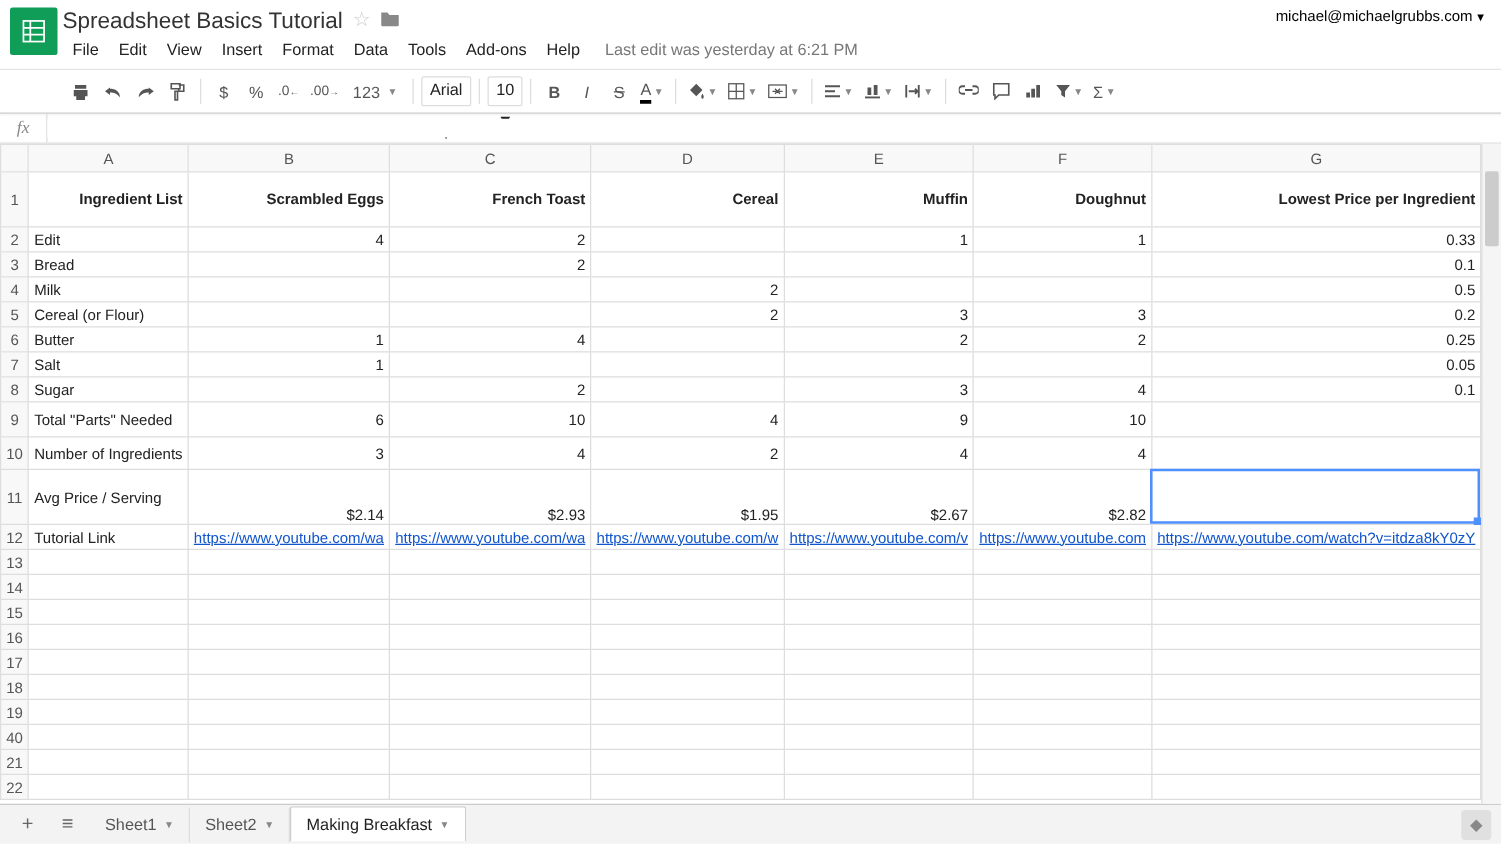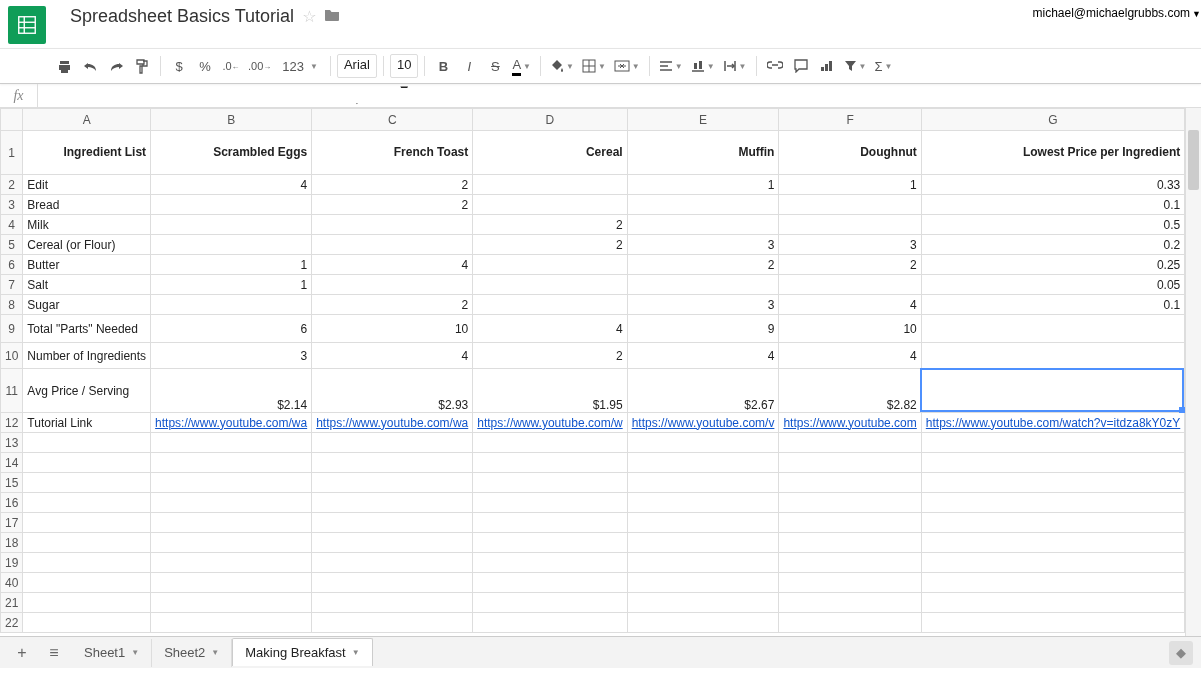--- a/index.html
+++ b/index.html
@@ -11,22 +11,22 @@
     background: #fff;
     overflow: hidden;
     height: 684px;
     width: 1201px;
     position: relative;
   }
   
   .header {
     display: flex;
     align-items: flex-start;
-    padding: 6px 0 0 8px;
-    gap: 24px;
+    padding: 6px 12px 0 8px;
+    gap: 4px;
   }
   .logo {
     width: 38px; height: 38px;
     background: #0f9d58;
     border-radius: 2px;
     display: flex;
     align-items: center;
     justify-content: center;
     flex-shrink: 0;
   }
@@ -282,20 +282,32 @@
   </div>
   <div class="title-block">
     <div class="title-row">
       <span class="doc-title">Spreadsheet Basics Tutorial</span>
       <span class="star">☆</span>
       <span class="folder-icon">
         <svg width="16" height="14" viewBox="0 0 16 14">
             <path d="M1 2h5l1.5 2H15v8a1 1 0 0 1-1 1H2a1 1 0 0 1-1-1V2z" fill="#888"></path>
           </svg>
       </span>
+    </div>
+    <div class="menus">
+      <span class="menu-item">File</span>
+      <span class="menu-item">Edit</span>
+      <span class="menu-item">View</span>
+      <span class="menu-item">Insert</span>
+      <span class="menu-item">Format</span>
+      <span class="menu-item">Data</span>
+      <span class="menu-item">Tools</span>
+      <span class="menu-item">Add-ons</span>
+      <span class="menu-item">Help</span>
+      <span class="last-edit">Last edit was yesterday at 6:21 PM</span>
     </div>
   </div>
   <div class="header-right">
     <div class="user-email">
       <span>michael@michaelgrubbs.com</span><span class="caret">▼</span>
     </div>
   </div>
 </div>
 
 <div class="toolbar">

